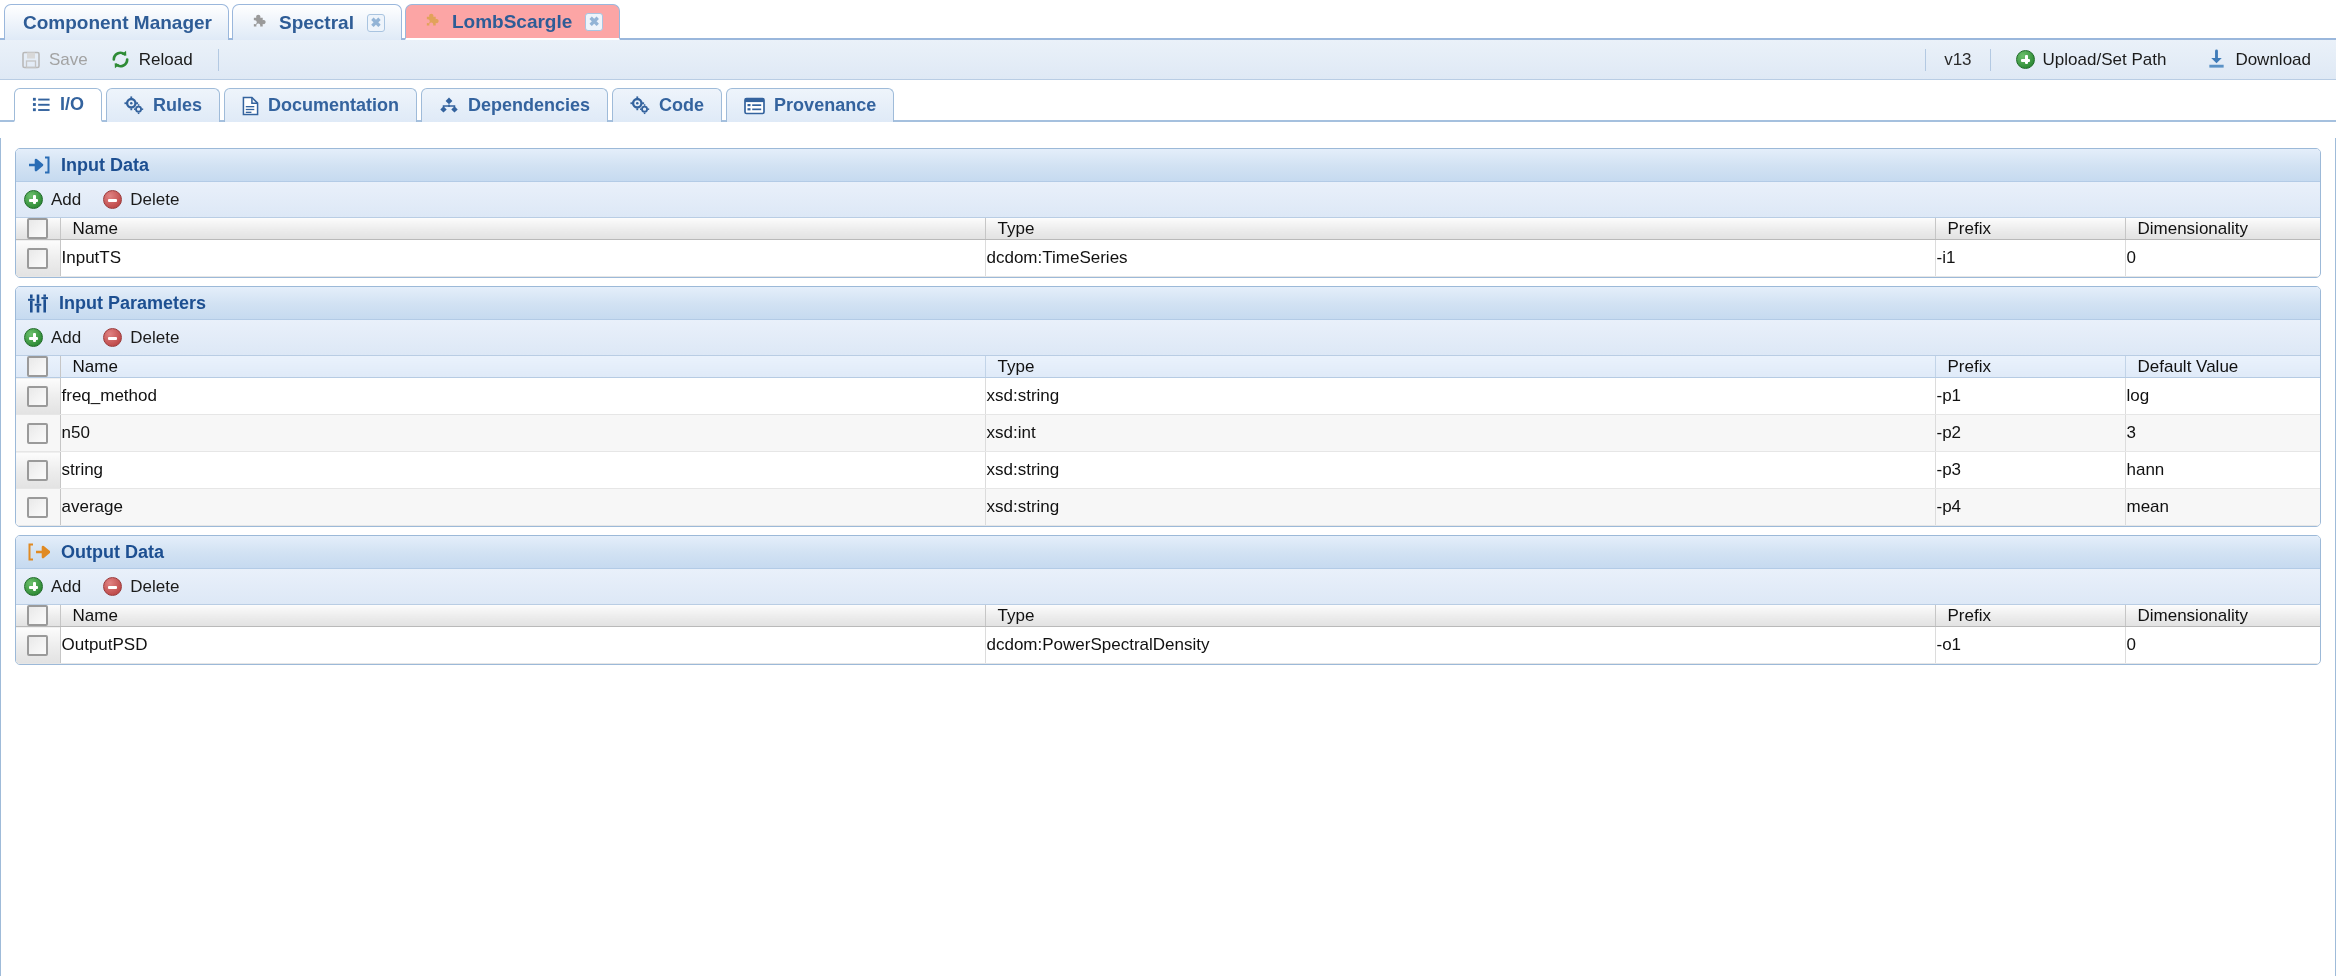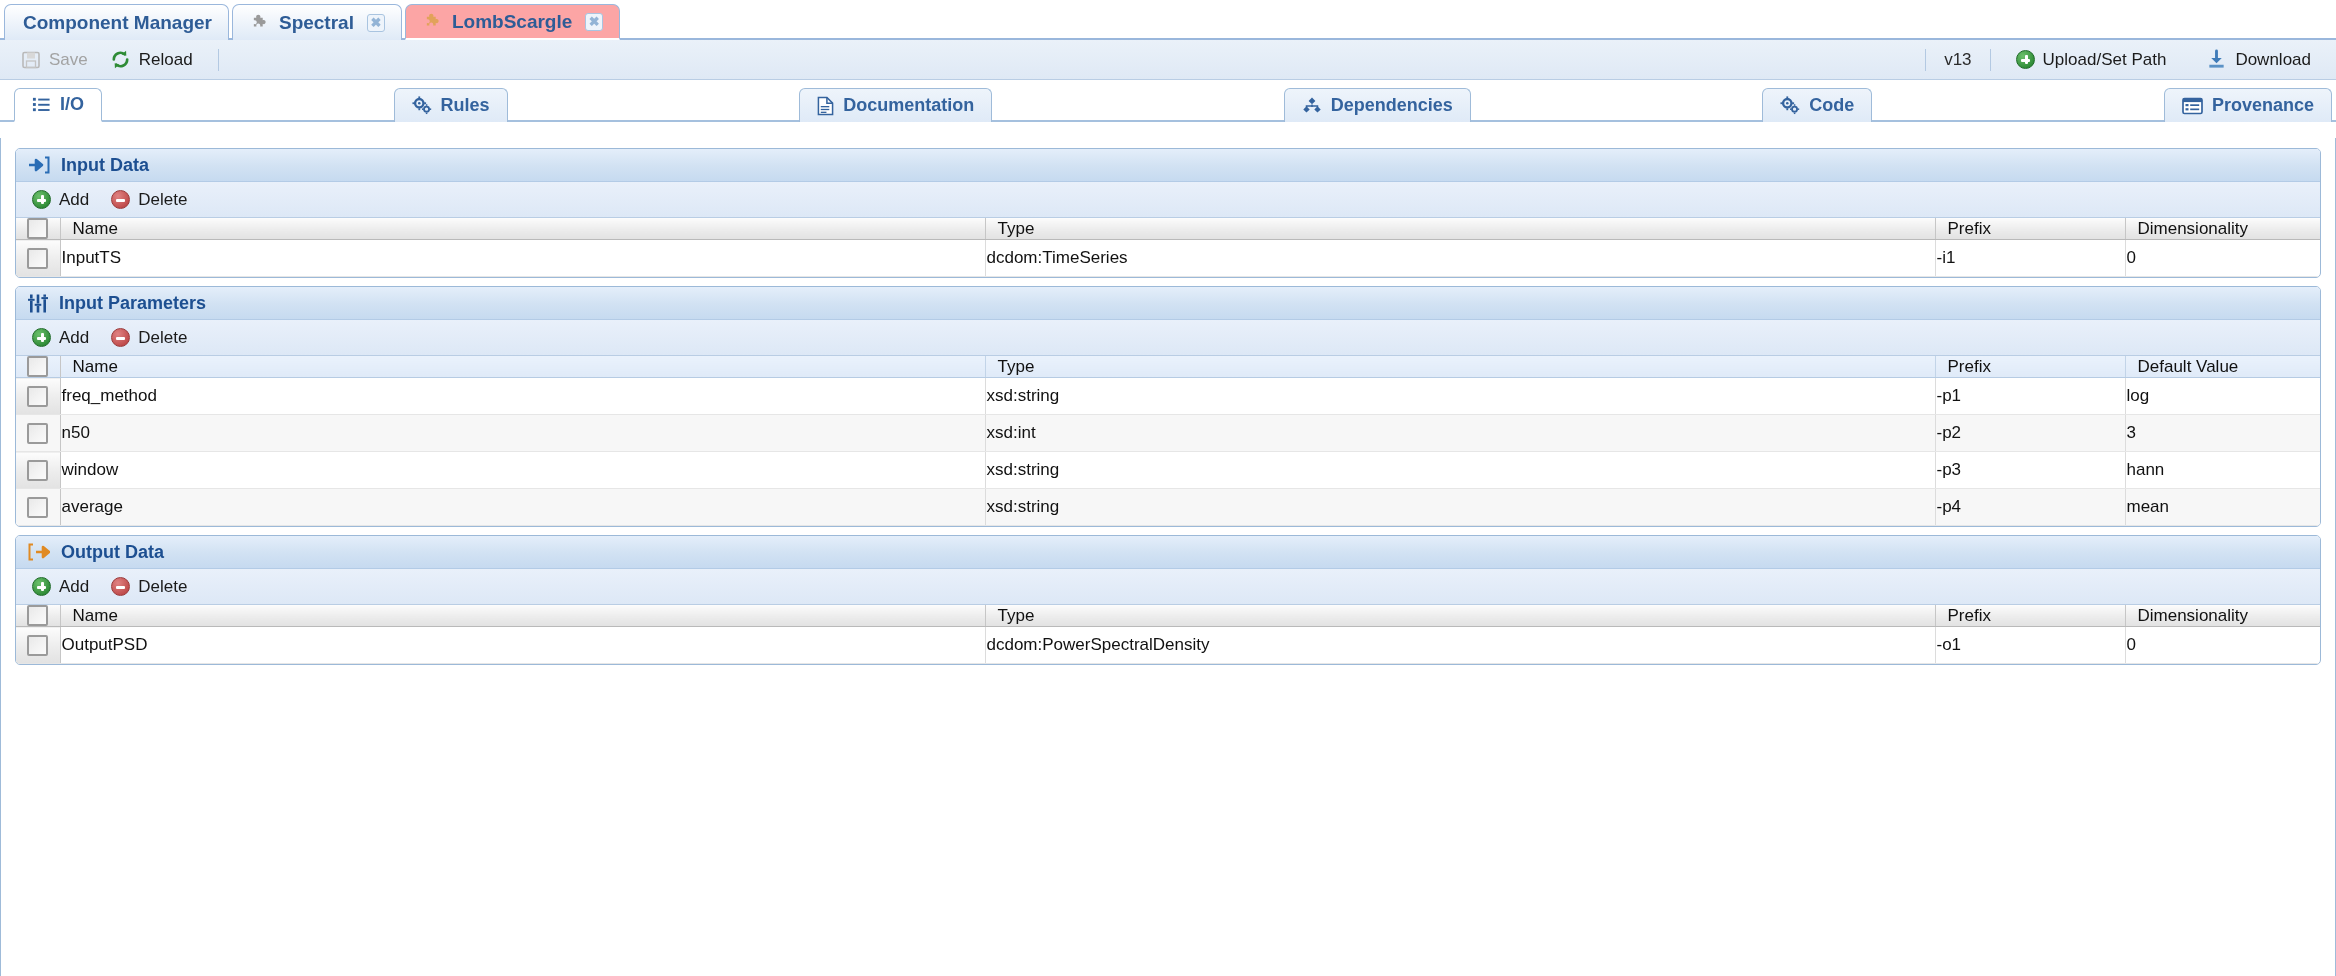--- a/index.html
+++ b/index.html
@@ -91,21 +91,20 @@
 
   
   .inner-tabs {
     height: 42px;
     background: #ffffff;
     display: flex;
     align-items: flex-end;
     padding-left: 14px;
     border-bottom: 2px solid #a5c0de;
     position: relative;
-    justify-content: space-between;
   }
   .inner-tab {
     display: flex; align-items: center; gap: 9px;
     height: 34px;
     padding: 0 17px;
     margin-right: 4px;
     border: 1px solid #9fbbd9;
     border-bottom: none;
     border-radius: 6px 6px 0 0;
     background: linear-gradient(to bottom, #eef4fb 0%, #dfeaf7 100%);
@@ -148,21 +147,21 @@
     padding: 0 12px;
     background: linear-gradient(to bottom, #e4eefa 0%, #d2e2f3 52%, #c6daf0 100%);
     border-bottom: 1px solid #b3cbe6;
     font-size: 18px;
     font-weight: bold;
     color: #1d4f91;
   }
   .panel-toolbar {
     display: flex; align-items: center; gap: 22px;
     height: 36px;
-    padding: 0 16px;
+    padding: 0 8px;
     background: linear-gradient(to bottom, #e9f0fa 0%, #dde8f6 100%);
     border-bottom: 1px solid #b9cde4;
     font-size: 17px;
     color: #1b1b1b;
   }
   .pt-btn { display: flex; align-items: center; gap: 8px; cursor: default; white-space: nowrap; }
 
   
   .ico-add, .ico-del {
     width: 19px; height: 19px; border-radius: 50%;
@@ -515,21 +514,21 @@
         </tr>
         <tr class="alt">
           <td class="cb"><span class="chk"></span></td>
           <td>n50</td>
           <td>xsd:int</td>
           <td>-p2</td>
           <td class="col-last">3</td>
         </tr>
         <tr>
           <td class="cb"><span class="chk"></span></td>
-          <td>window</td>
+          <td>string</td>
           <td>xsd:string</td>
           <td>-p3</td>
           <td class="col-last">hann</td>
         </tr>
         <tr class="alt">
           <td class="cb"><span class="chk"></span></td>
           <td>average</td>
           <td>xsd:string</td>
           <td>-p4</td>
           <td class="col-last">mean</td>

